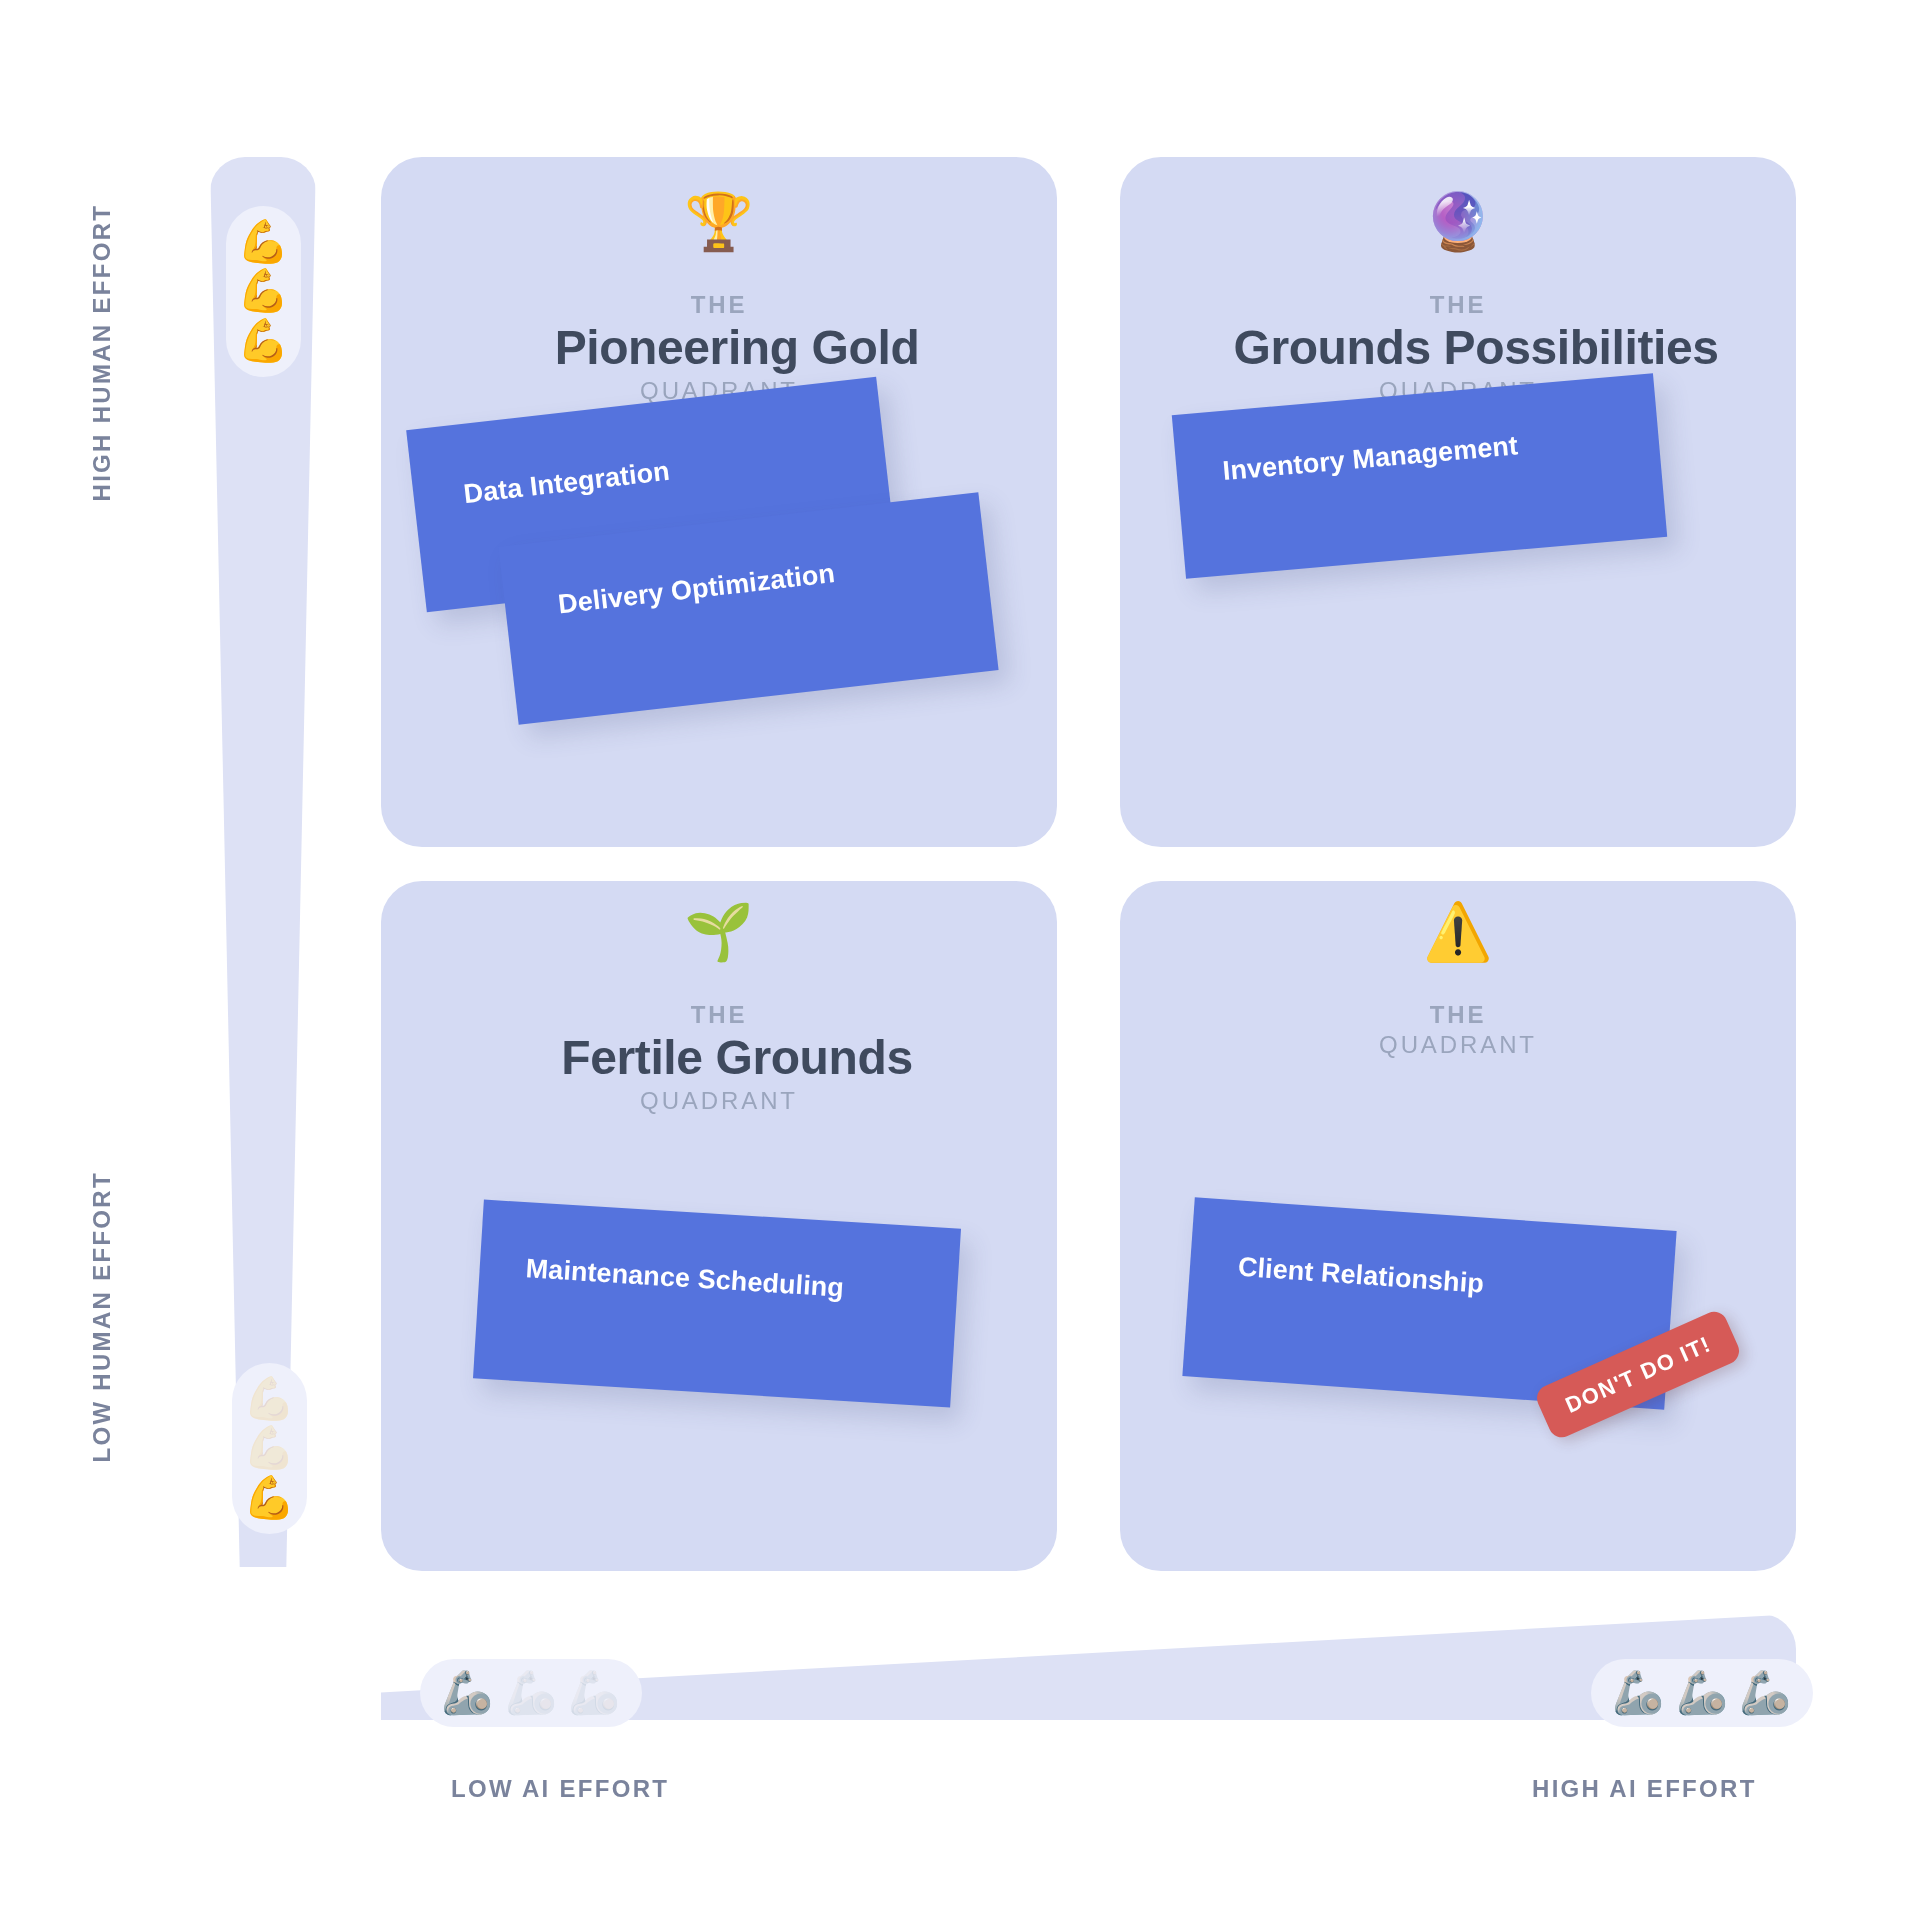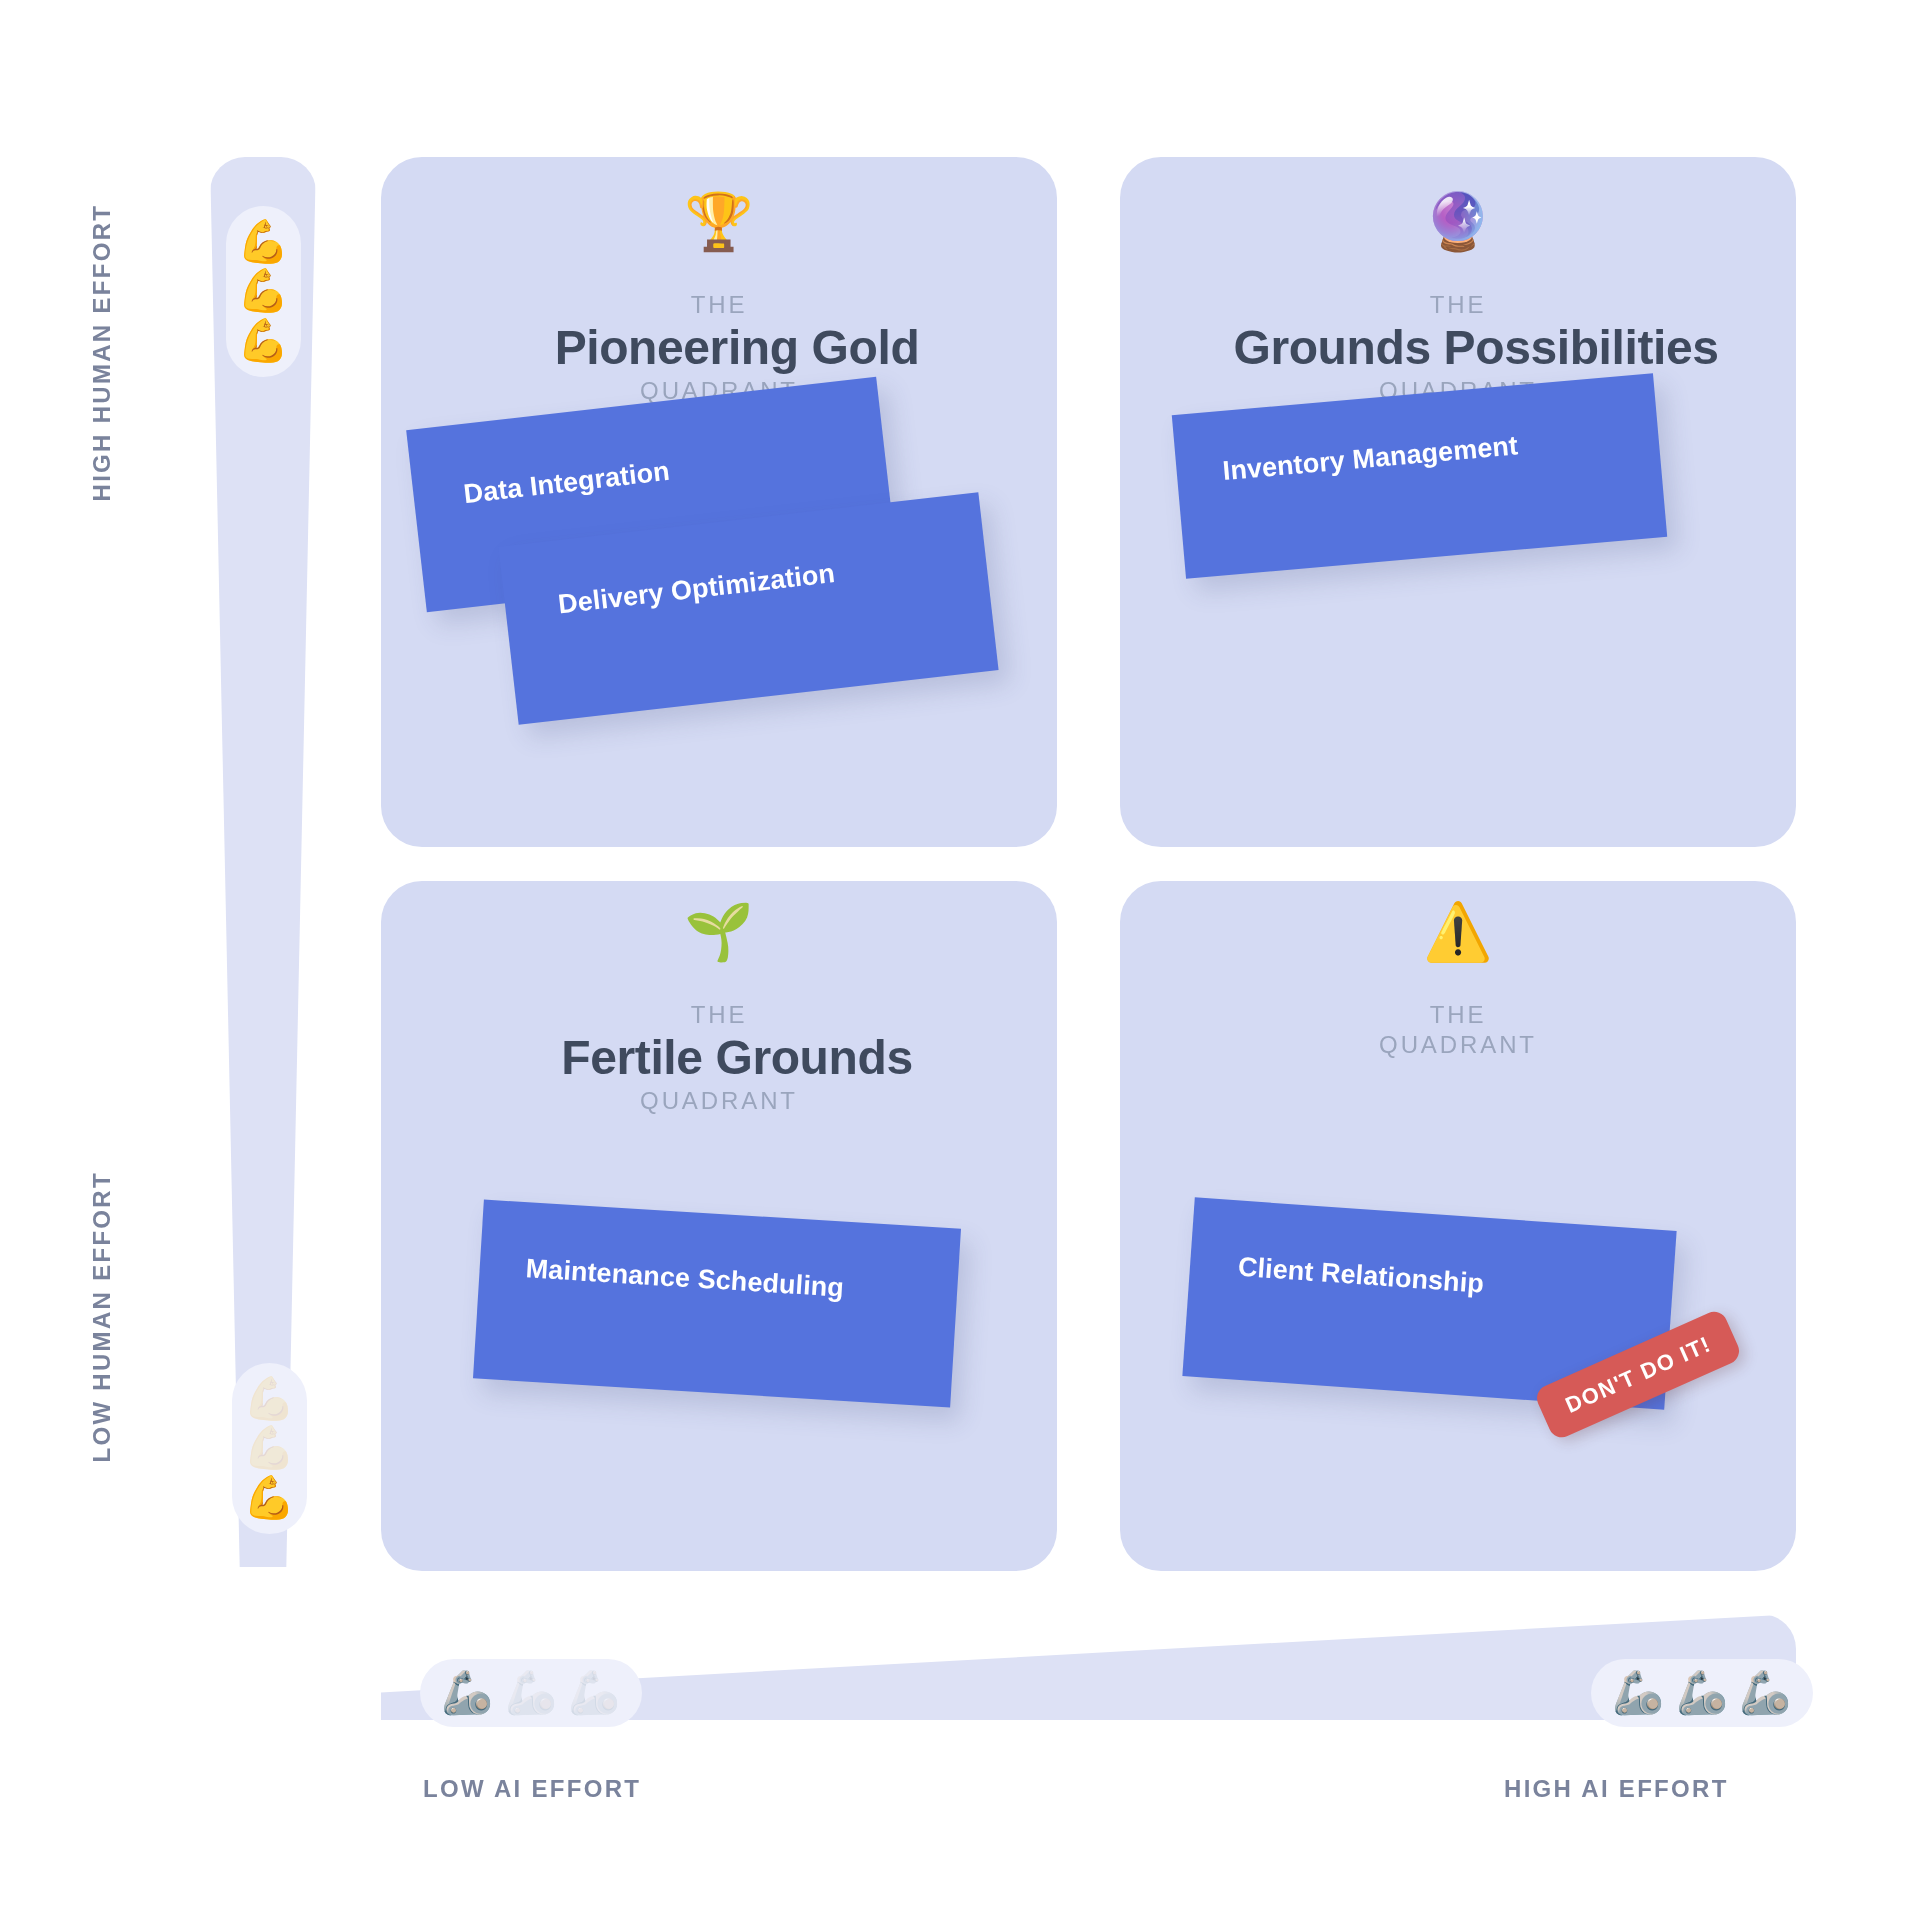--- a/index.html
+++ b/index.html
@@ -99,20 +99,21 @@
   #pill-ai-high    { left: 1591px; top: 1659px; }
 
   .axis-x-label {
     position: absolute;
     top: 1775px;
     font-size: 24px;
     font-weight: 700;
     letter-spacing: 2.3px;
     color: #7a839c;
     white-space: nowrap;
+    margin-left: 28px;
   }
   #label-ai-low  { left: 423px; }
   #label-ai-high { left: 1504px; }
 
   
 
   .quad {
     position: absolute;
     background: #d4daf3;
     border-radius: 41px;
@@ -136,21 +137,21 @@
 
   .quad-icon {
     font-size: 56px;
     line-height: 1;
     font-family: "DejaVu Sans", sans-serif;
     margin-bottom: 41px;
     display: block;
   }
   .quad-the {
     font-size: 24px;
-    font-weight: 400;
+    font-weight: 700;
     letter-spacing: 2.9px;
     color: #9aa5bd;
     display: block;
     margin-bottom: 1.9px;
   }
   .quad-title {
     font-size: 48px;
     font-weight: 700;
     color: #3f4a5e;
     letter-spacing: -0.4px;

